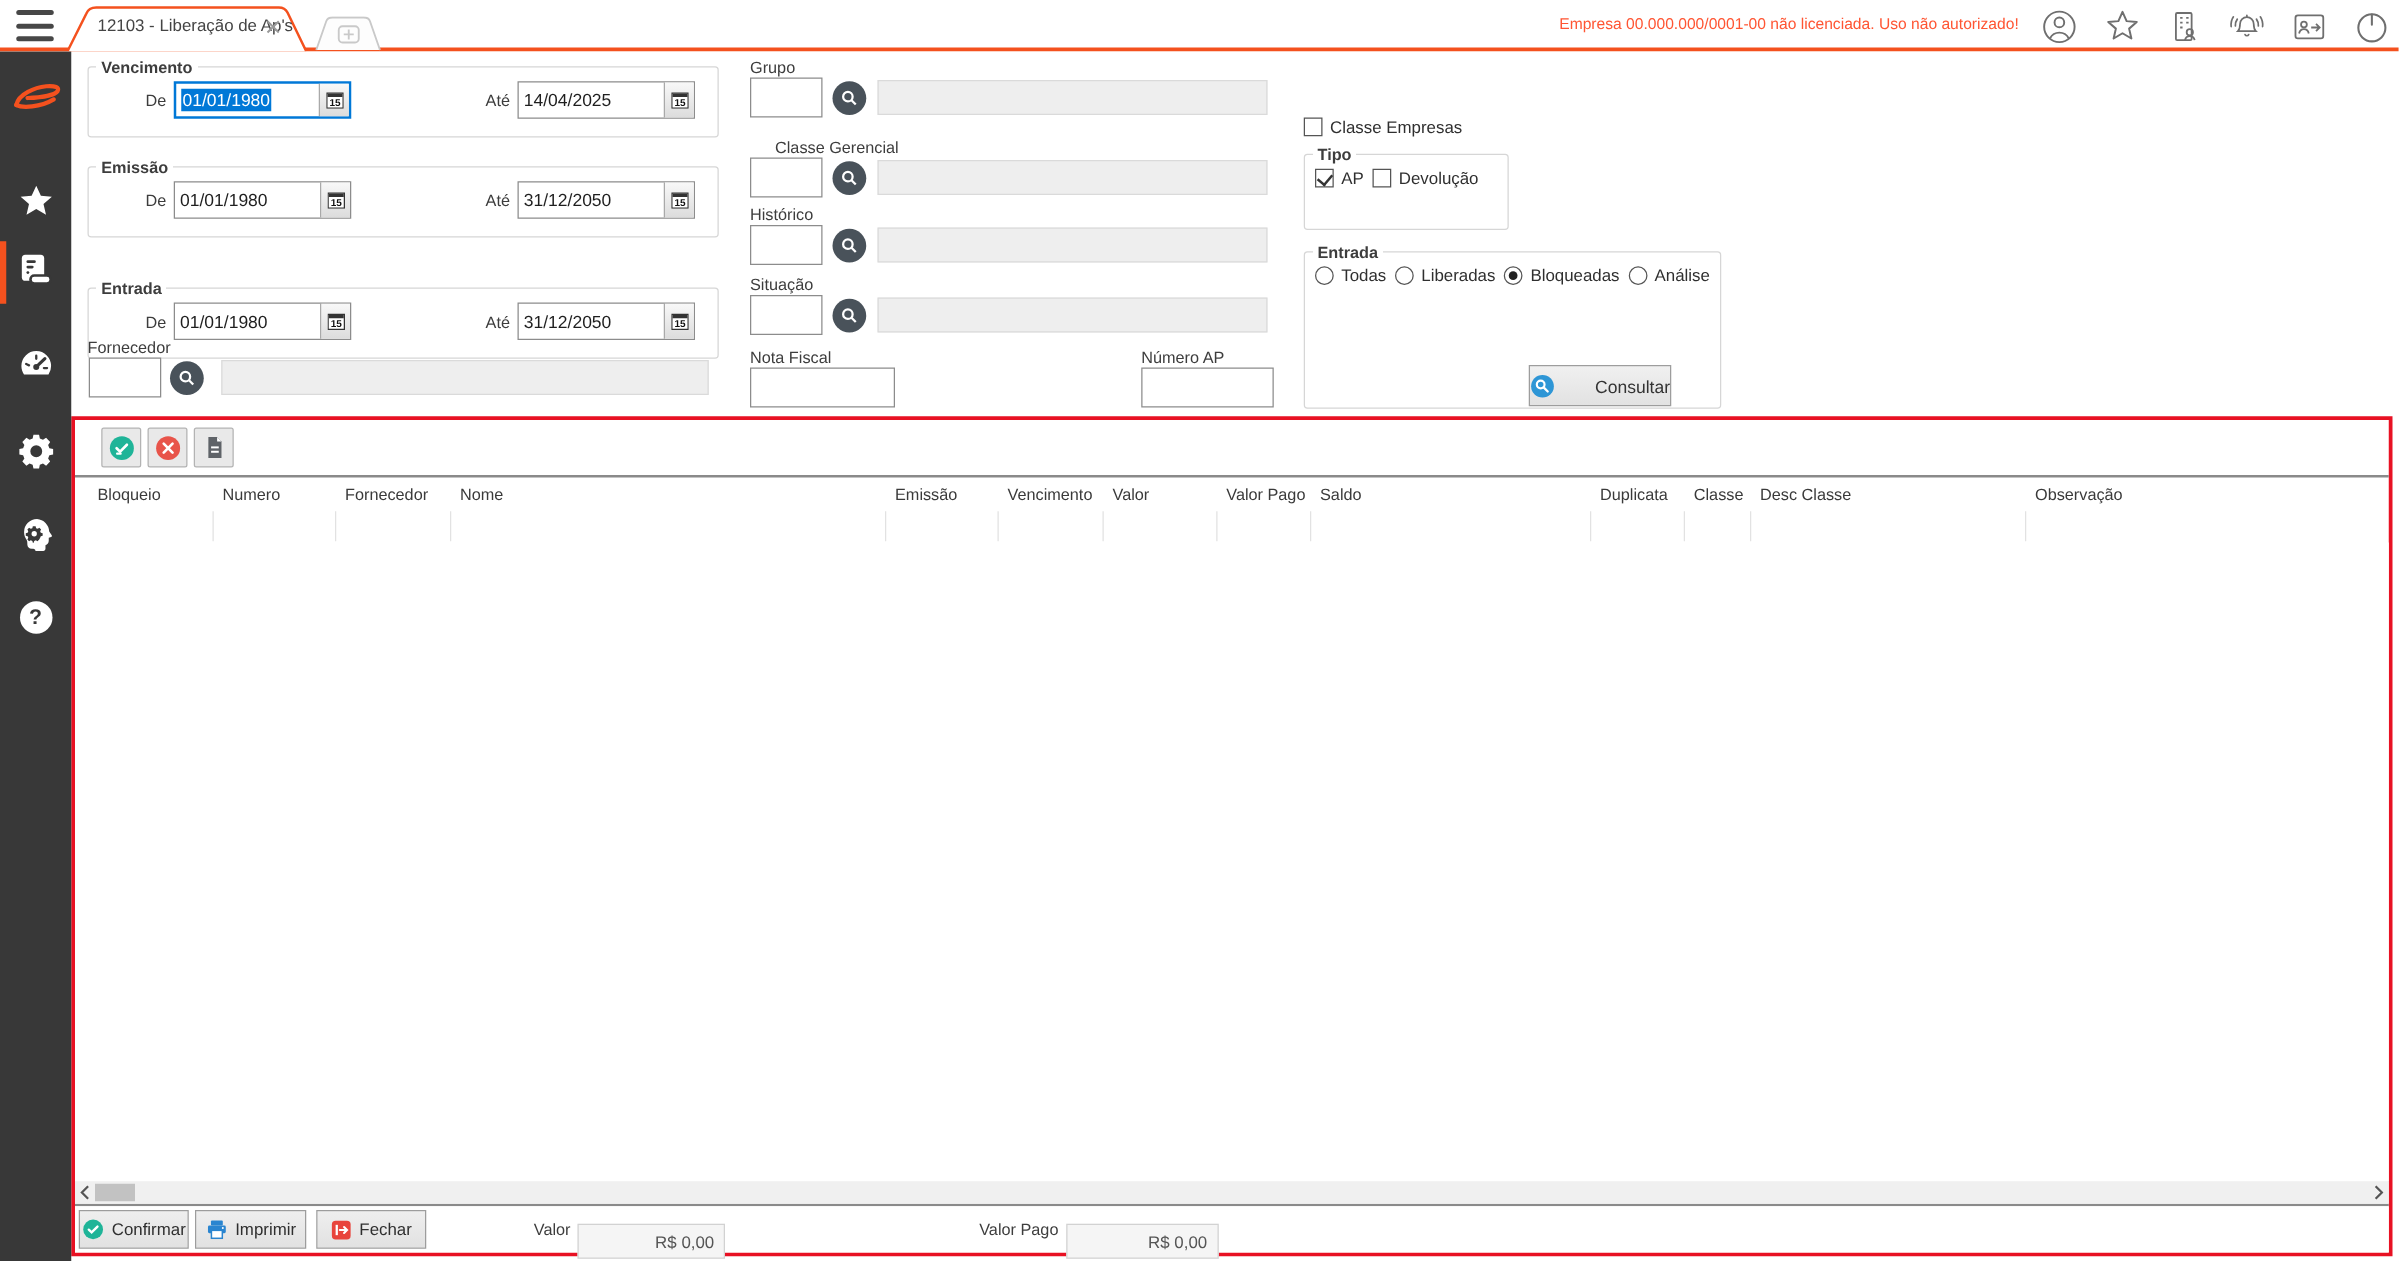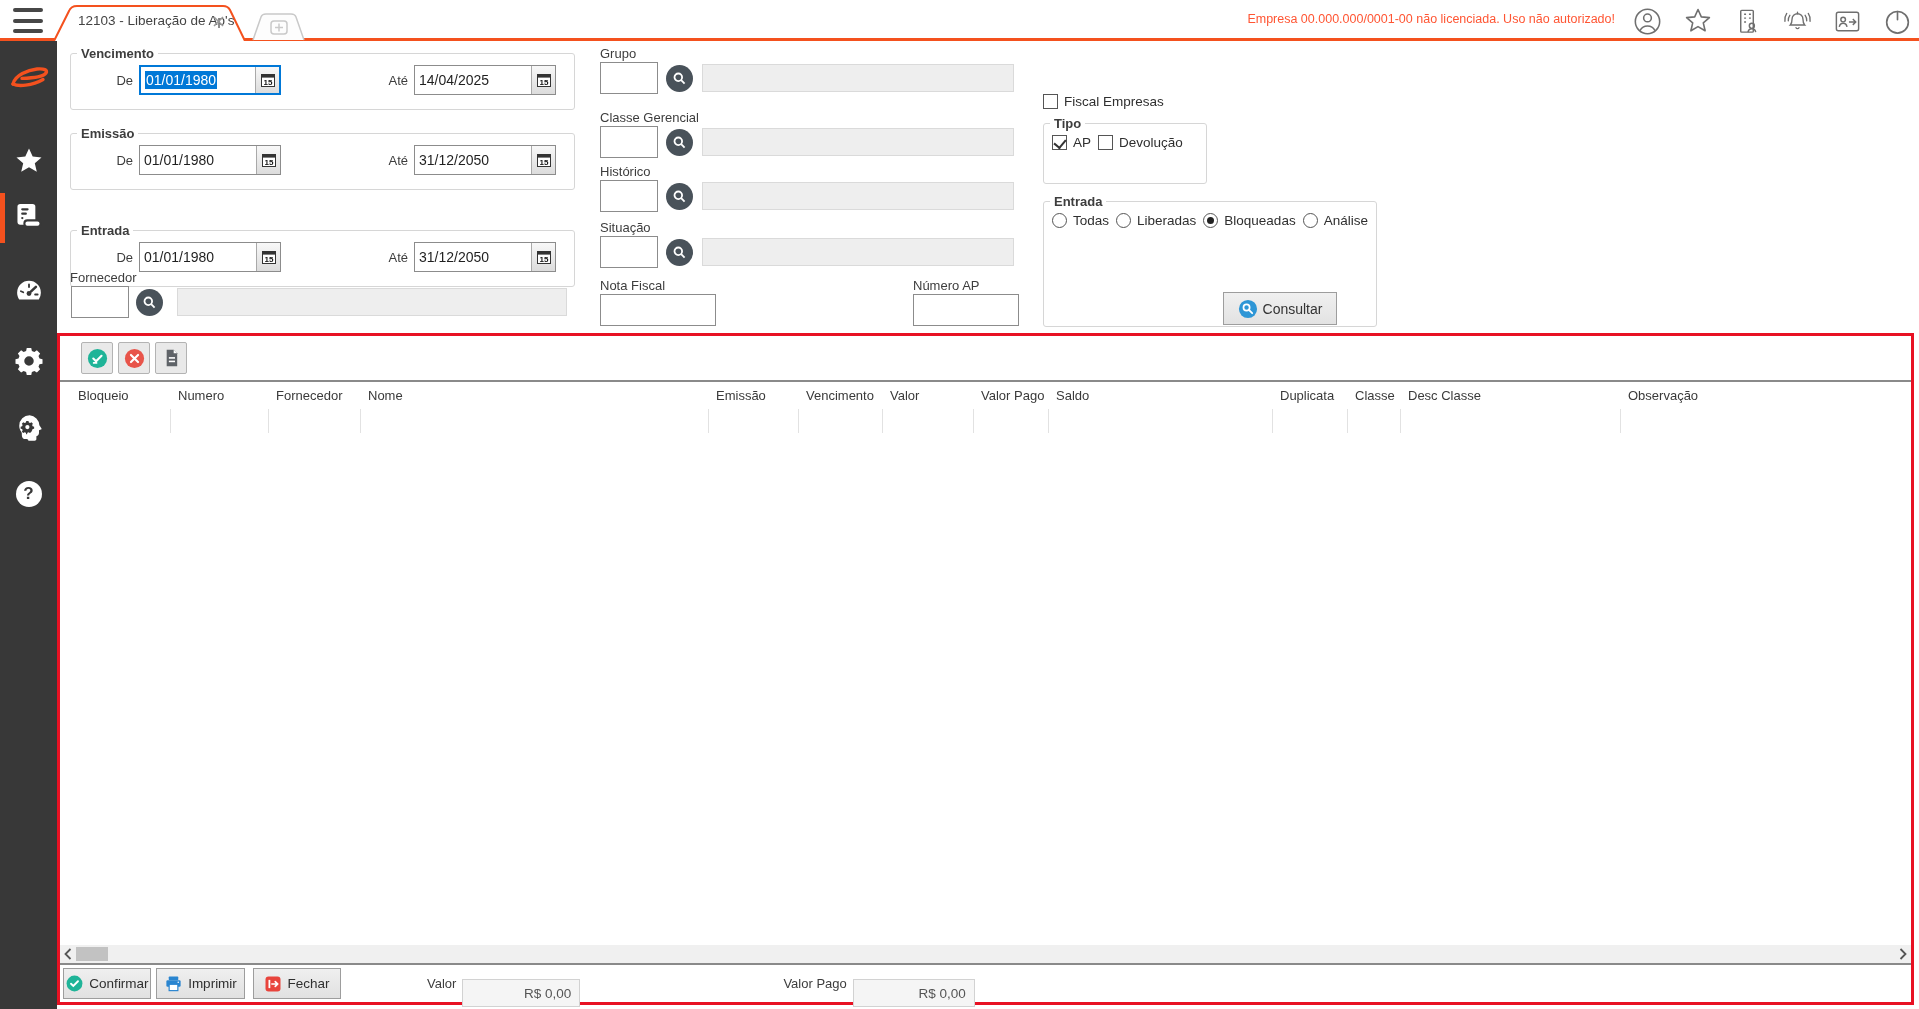--- a/index.html
+++ b/index.html
@@ -66,21 +66,21 @@
         position:relative; flex:0 0 auto; }
   .rb.selected::after { content:""; position:absolute; left:3px; top:3px; width:7px; height:7px;
                         border-radius:50%; background:#222; }
   .opt-label { font-size:13.5px; color:#2f2f2f; }
   .fs-tipo   { left:986px; top:75px;  width:164px; height:68px; }
   .fs-buscar { left:986px; top:153px; width:164px; height:133px; }
   .fs-stack { display:flex; flex-direction:row; gap:7px; padding:4px 8px 0 8px; }
 
   .consultar-btn { position:absolute; left:1166px; top:251px; width:114px; height:33px;
                    background:linear-gradient(#f0f0f0,#e2e2e2); border:1px solid #9d9d9d;
-                   display:flex; align-items:center; justify-content:center; gap:5px;
+                   display:flex; align-items:center; justify-content:space-between; gap:5px;
                    font-size:14px; color:#333; cursor:pointer; }
 
   
   .grid-box { position:absolute; left:57px; top:333px; width:1857px; height:672px;
               border:3px solid #e81123; background:#fff; display:flex; flex-direction:column; }
   .grid-toolbar { height:44px; display:flex; align-items:center; gap:5px; padding-left:21px; }
   .tool-btn { width:32px; height:32px; background:#e9e9e9; border:1px solid #b3b3b3; border-radius:2px;
               display:flex; align-items:center; justify-content:center; cursor:pointer; }
   .hsep { height:2px; background:#8a8a8a; }
   .thead { height:27px; display:flex; align-items:center; padding-left:10px; }
@@ -344,21 +344,21 @@
     <span class="field-label" style="left:543px; top:5px;">Grupo</span>
     <input class="code-input" style="left: 543px; top: 21px;">
     <span class="mag-btn" style="left:609px; top:24px;">
       <svg width="15" height="15" viewBox="0 0 15 15" fill="none" stroke="#fff" stroke-width="1.8">
           <circle cx="6.3" cy="6.3" r="3.8"></circle>
           <path d="M9.2 9.2 L12.6 12.6"></path>
         </svg>
     </span>
     <input class="dis-input" style="left: 645px; top: 23px; width: 312px;" disabled="">
 
-    <span class="field-label" style="left:543px; top:69px;">Classe Gerencial</span>
+    <span class="field-label" style="left:563px; top:69px;">Classe Gerencial</span>
     <input class="code-input" style="left: 543px; top: 85px;">
     <span class="mag-btn" style="left:609px; top:88px;">
       <svg width="15" height="15" viewBox="0 0 15 15" fill="none" stroke="#fff" stroke-width="1.8">
           <circle cx="6.3" cy="6.3" r="3.8"></circle>
           <path d="M9.2 9.2 L12.6 12.6"></path>
         </svg>
     </span>
     <input class="dis-input" style="left: 645px; top: 87px; width: 312px;" disabled="">
 
     <span class="field-label" style="left:543px; top:123px;">Histórico</span>
@@ -382,21 +382,21 @@
     <input class="dis-input" style="left: 645px; top: 197px; width: 312px;" disabled="">
 
     <span class="field-label" style="left:543px; top:237px;">Nota Fiscal</span>
     <input class="plain-input" style="left: 543px; top: 253px; width: 116px; height: 32px;">
 
     <span class="field-label" style="left:856px; top:237px;">Número AP</span>
     <input class="plain-input" style="left: 856px; top: 253px; width: 106px; height: 32px;">
 
     <div class="check-row" style="position:absolute; left:986px; top:53px;">
       <span class="cb"></span>
-      <span class="opt-label">Fiscal Empresas</span>
+      <span class="opt-label">Classe Empresas</span>
     </div>
 
     <fieldset class="fs-tipo">
       <legend>Tipo</legend>
       <div class="fs-stack">
         <div class="check-row">
           <span class="cb checked"></span>
           <span class="opt-label">AP</span>
         </div>
         <div class="check-row">

